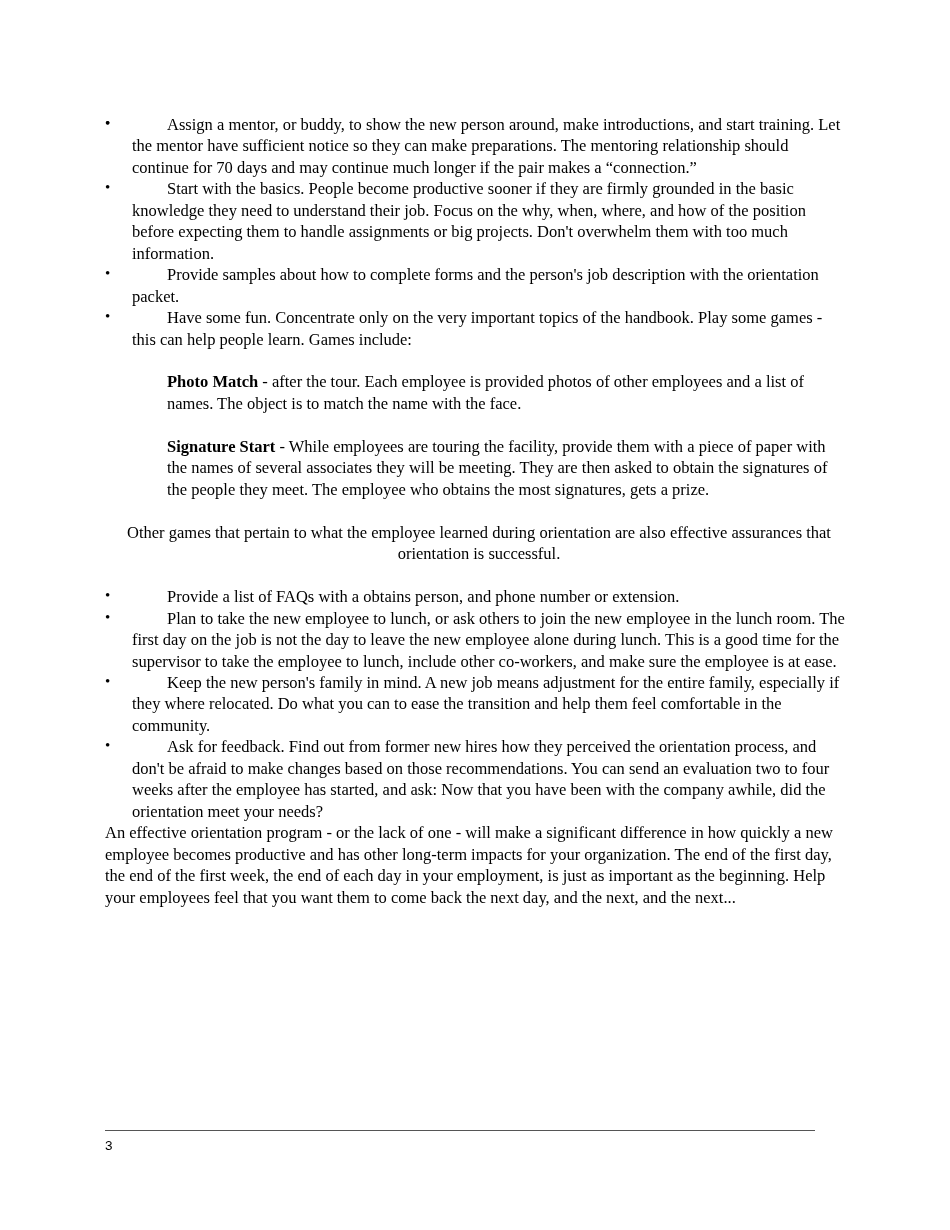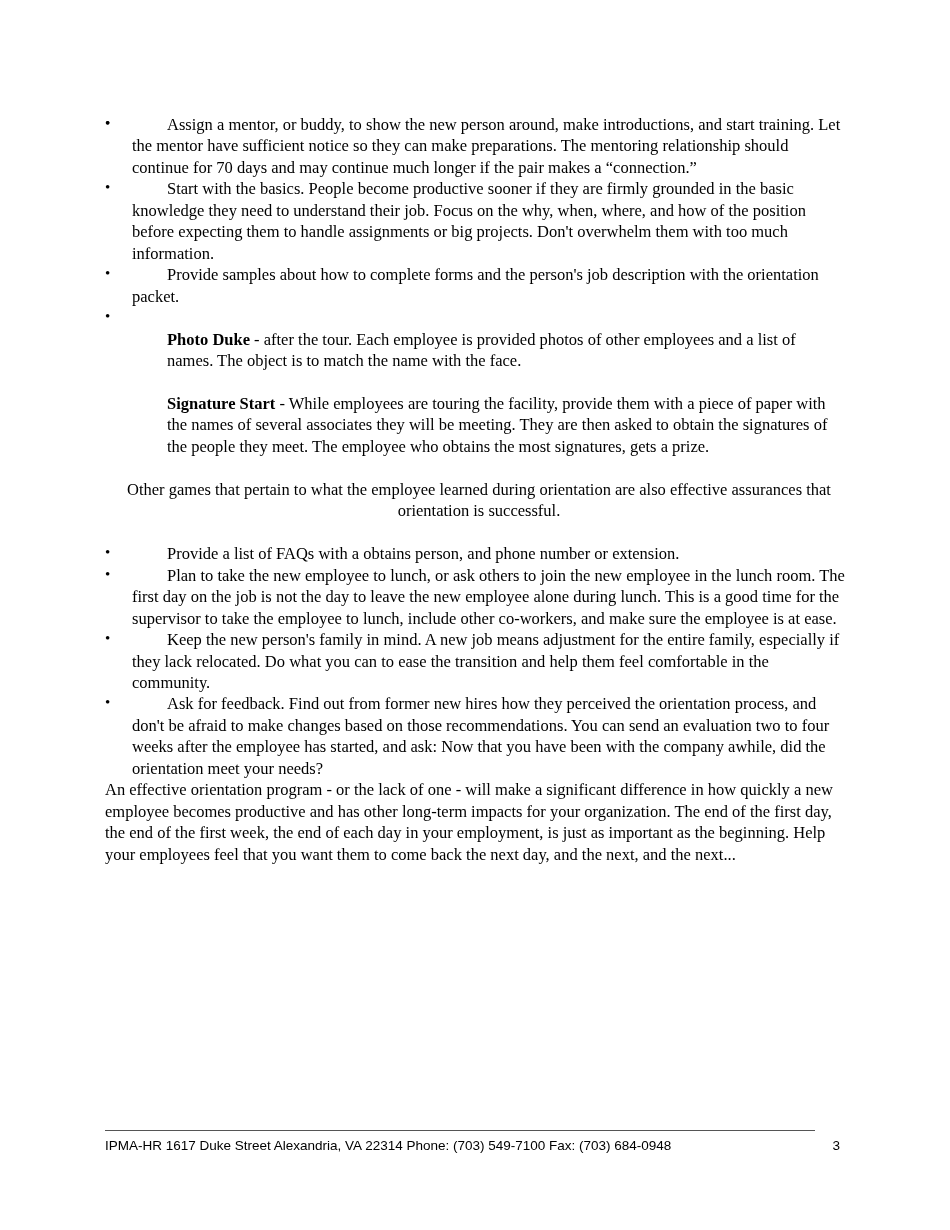--- a/index.html
+++ b/index.html
@@ -91,53 +91,52 @@
       <li class="bullet-item">
         <span class="bullet-marker">•</span><span>Assign a mentor, or buddy, to show the new person around, make introductions, and start training. Let the mentor have sufficient notice so they can make preparations. The mentoring relationship should continue for 70 days and may continue much longer if the pair makes a “connection.”</span>
       </li>
       <li class="bullet-item">
         <span class="bullet-marker">•</span><span>Start with the basics. People become productive sooner if they are firmly grounded in the basic knowledge they need to understand their job. Focus on the why, when, where, and how of the position before expecting them to handle assignments or big projects. Don't overwhelm them with too much information.</span>
       </li>
       <li class="bullet-item">
         <span class="bullet-marker">•</span><span>Provide samples about how to complete forms and the person's job description with the orientation packet.</span>
       </li>
       <li class="bullet-item">
-        <span class="bullet-marker">•</span>
+        <span class="bullet-marker">•</span><span>Have some fun. Concentrate only on the very important topics of the handbook. Play some games - this can help people learn. Games include:</span>
       </li>
     </ul>
 
     <div class="game-para">
-      <span class="game-title">Photo Duke</span><span> - after the tour. Each employee is provided photos of other employees and a list of names. The object is to match the name with the face.</span>
+      <span class="game-title">Photo Match</span><span> - after the tour. Each employee is provided photos of other employees and a list of names. The object is to match the name with the face.</span>
     </div>
 
     <div class="game-para">
       <span class="game-title">Signature Start</span><span> - While employees are touring the facility, provide them with a piece of paper with the names of several associates they will be meeting. They are then asked to obtain the signatures of the people they meet. The employee who obtains the most signatures, gets a prize.</span>
     </div>
 
     <p class="para-other">Other games that pertain to what the employee learned during orientation are also effective assurances that orientation is successful.</p>
 
     <ul class="bullet-list list-2">
       <li class="bullet-item">
         <span class="bullet-marker">•</span><span>Provide a list of FAQs with a obtains person, and phone number or extension.</span>
       </li>
       <li class="bullet-item">
         <span class="bullet-marker">•</span><span>Plan to take the new employee to lunch, or ask others to join the new employee in the lunch room. The first day on the job is not the day to leave the new employee alone during lunch. This is a good time for the supervisor to take the employee to lunch, include other co-workers, and make sure the employee is at ease.</span>
       </li>
       <li class="bullet-item">
-        <span class="bullet-marker">•</span><span>Keep the new person's family in mind. A new job means adjustment for the entire family, especially if they lack relocated. Do what you can to ease the transition and help them feel comfortable in the community.</span>
+        <span class="bullet-marker">•</span><span>Keep the new person's family in mind. A new job means adjustment for the entire family, especially if they where relocated. Do what you can to ease the transition and help them feel comfortable in the community.</span>
       </li>
       <li class="bullet-item">
         <span class="bullet-marker">•</span><span>Ask for feedback. Find out from former new hires how they perceived the orientation process, and don't be afraid to make changes based on those recommendations. You can send an evaluation two to four weeks after the employee has started, and ask: Now that you have been with the company awhile, did the orientation meet your needs?</span>
       </li>
     </ul>
 
     <p class="para-closing">An effective orientation program - or the lack of one - will make a significant difference in how quickly a new employee becomes productive and has other long-term impacts for your organization. The end of the first day, the end of the first week, the end of each day in your employment, is just as important as the beginning. Help your employees feel that you want them to come back the next day, and the next, and the next...</p>
 
   </div>
 
   <div class="footer">
     <div class="footer-rule"></div>
     <div class="footer-row">
-      <span class="footer-text">IPMA-HR 1617 Duke Street Alexandria, VA 22314 Phone: (703) 549-7100 Fax: (703) 684-0948</span>
       <span class="page-number">3</span>
     </div>
   </div>
 </div>
 
 </body></html>

